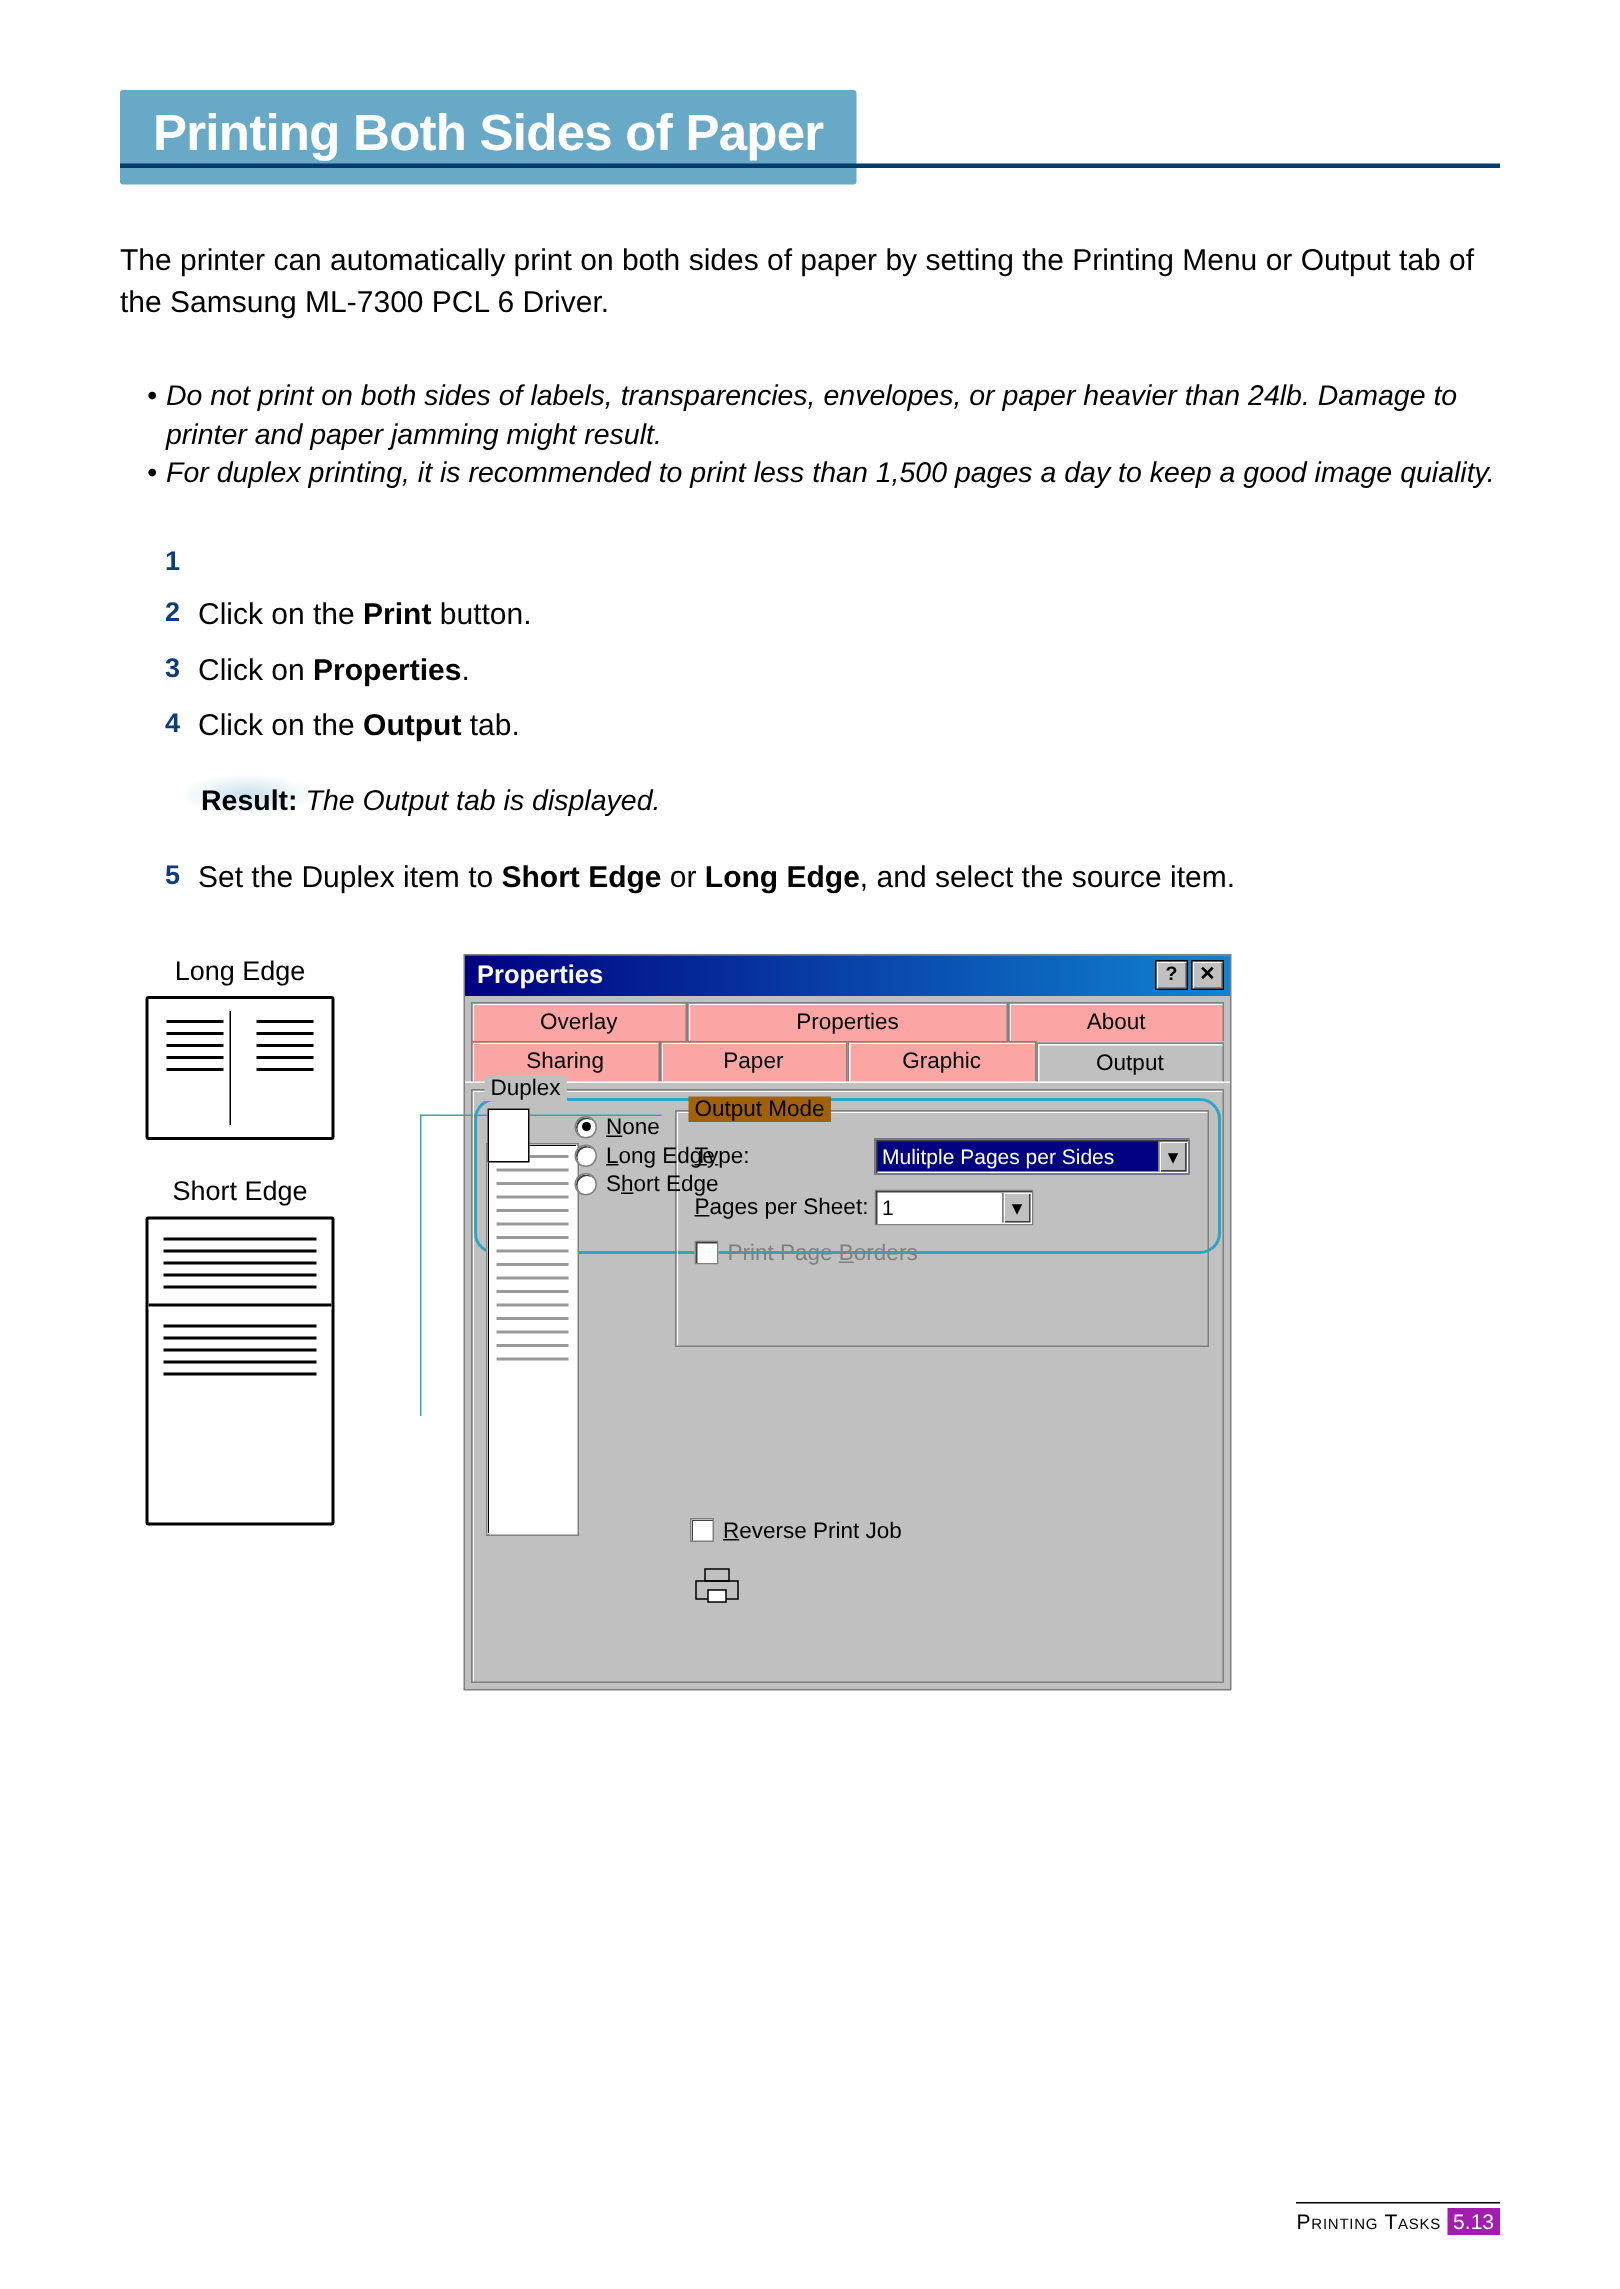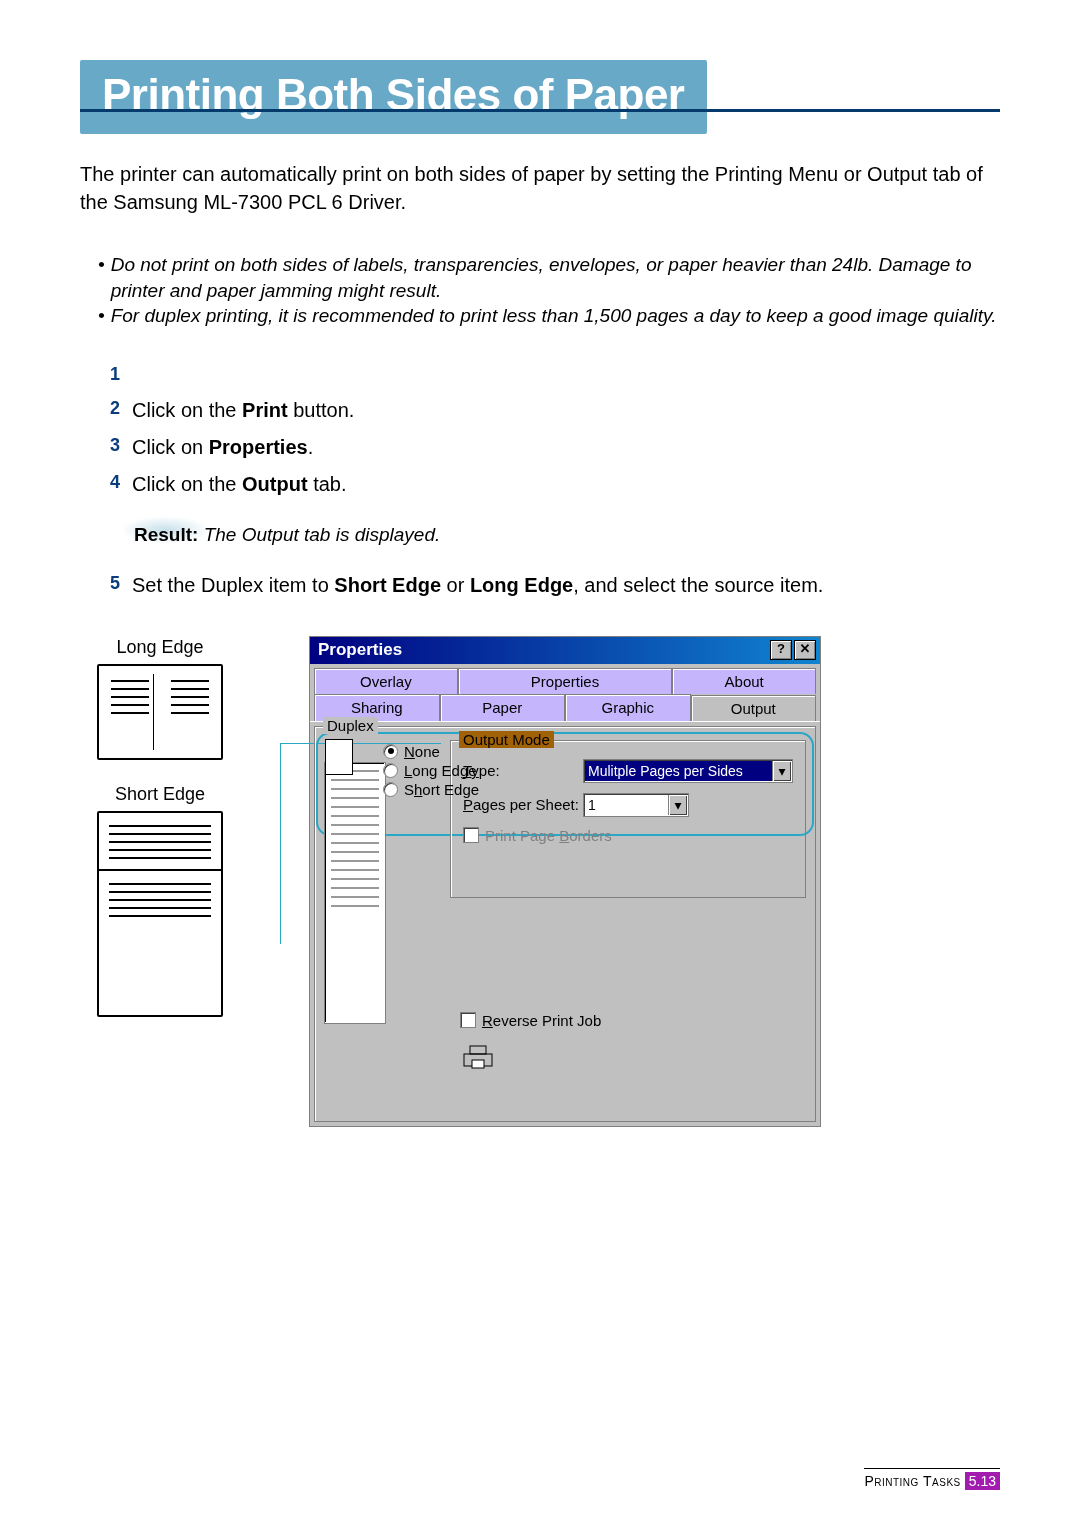--- a/index.html
+++ b/index.html
@@ -28,21 +28,21 @@
   right: 0;
   bottom: 8px;
   height: 3px;
   background: #053a6c;
 }
 .title-box {
   display: inline-block;
   background: #68a9c7;
   color: #fff;
   font-family: "Arial Black", Arial, sans-serif;
-  font-size: 44px;
+  font-size: 34px;
   font-weight: bold;
   padding: 10px 22px 14px 22px;
   position: relative;
   border-radius: 2px;
   letter-spacing: -0.5px;
 }
 .intro-para {
   font-size: 20px;
   line-height: 1.4;
   margin-bottom: 36px;
@@ -195,21 +195,21 @@
 .tabstrip {
   display:flex;
   flex-wrap: wrap;
   padding: 4px 4px 0 4px;
 }
 .tabrow { display:flex; width:100%; }
 .tab {
   flex:1;
   border:1px solid #808080;
   border-bottom:none;
-  background:#c4b5fd;
+  background:#fca5a5;
   padding:4px 0;
   text-align:center;
   font-size:15px;
   box-shadow: inset 1px 1px 0 #fff;
 }
 .tab.active {
   background:#c0c0c0;
   position:relative;
   top:1px;
   border-bottom:1px solid #c0c0c0;

